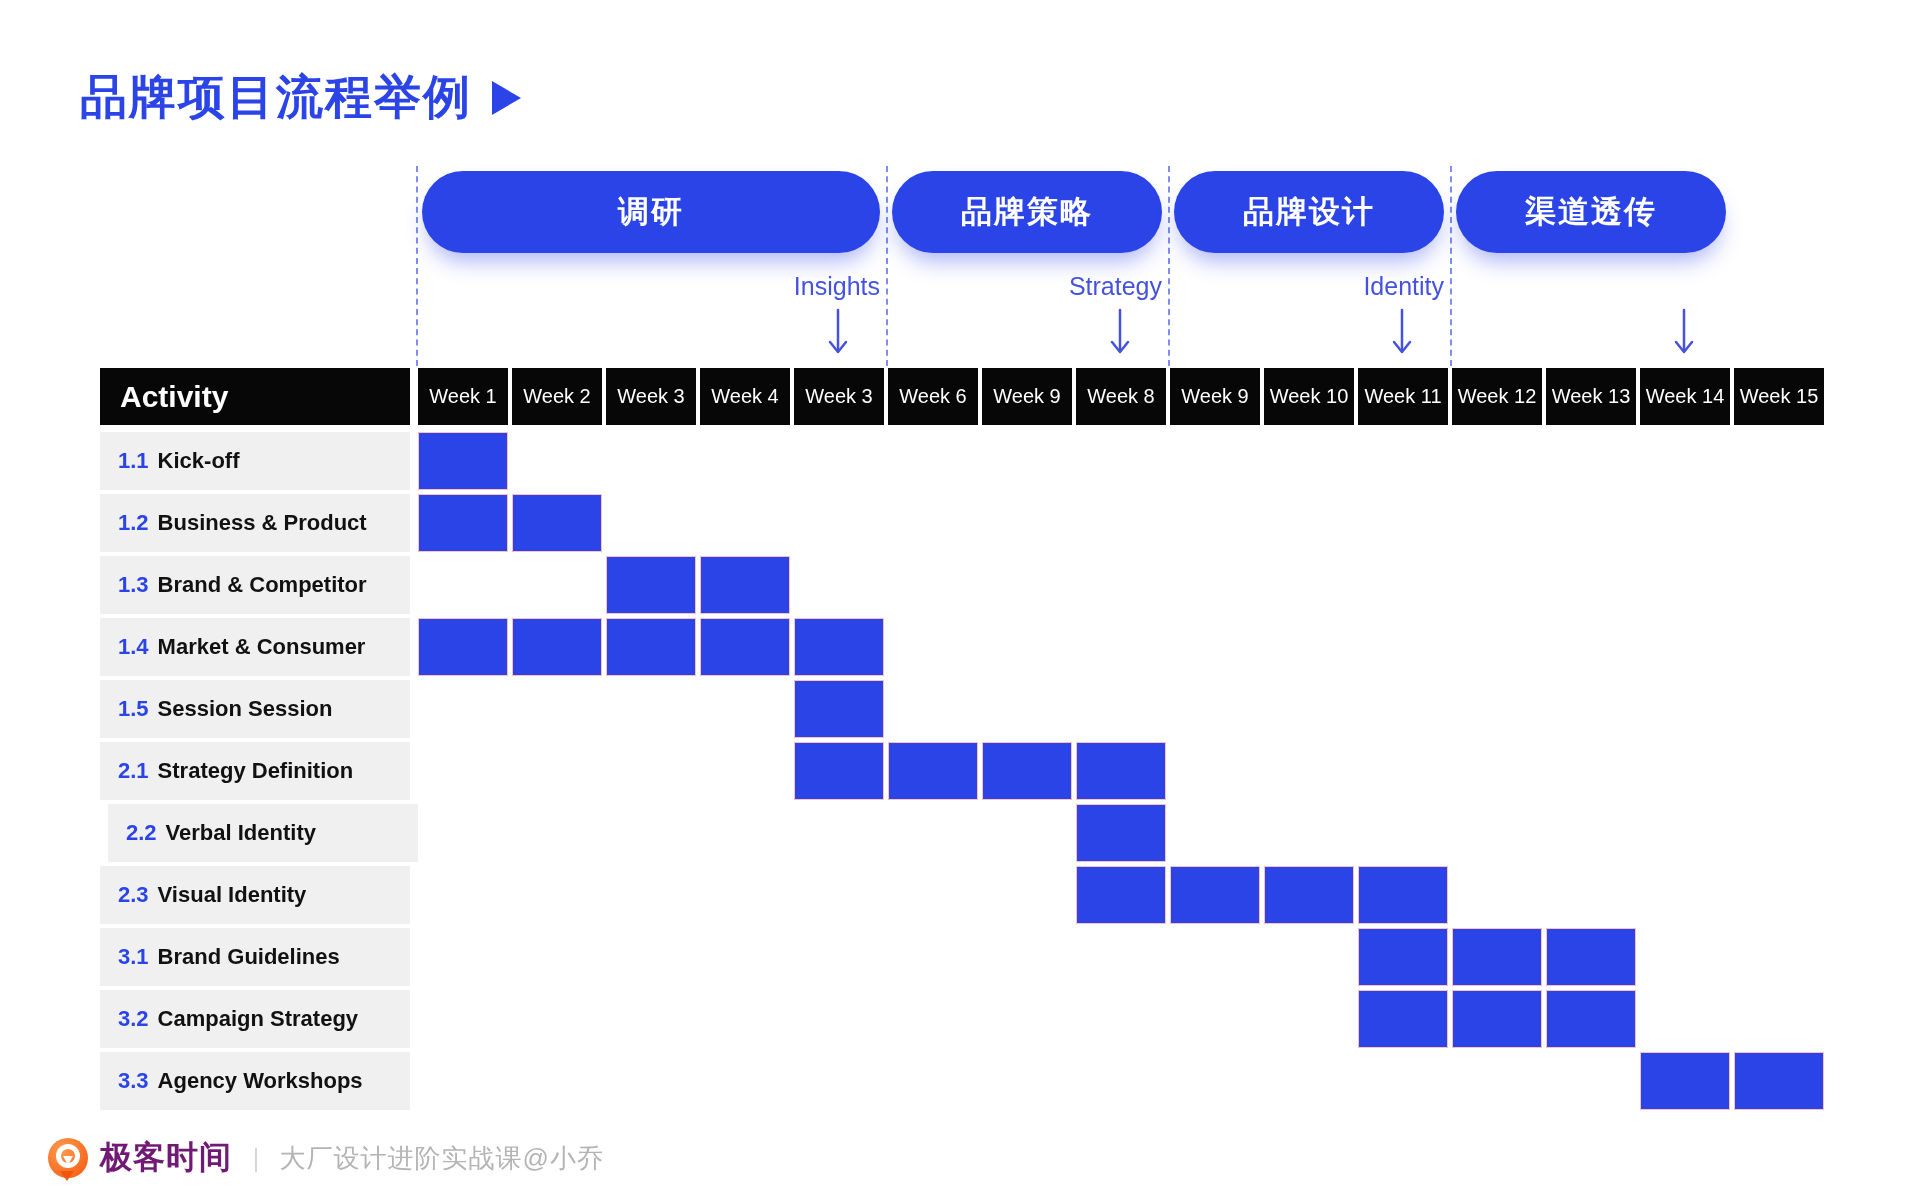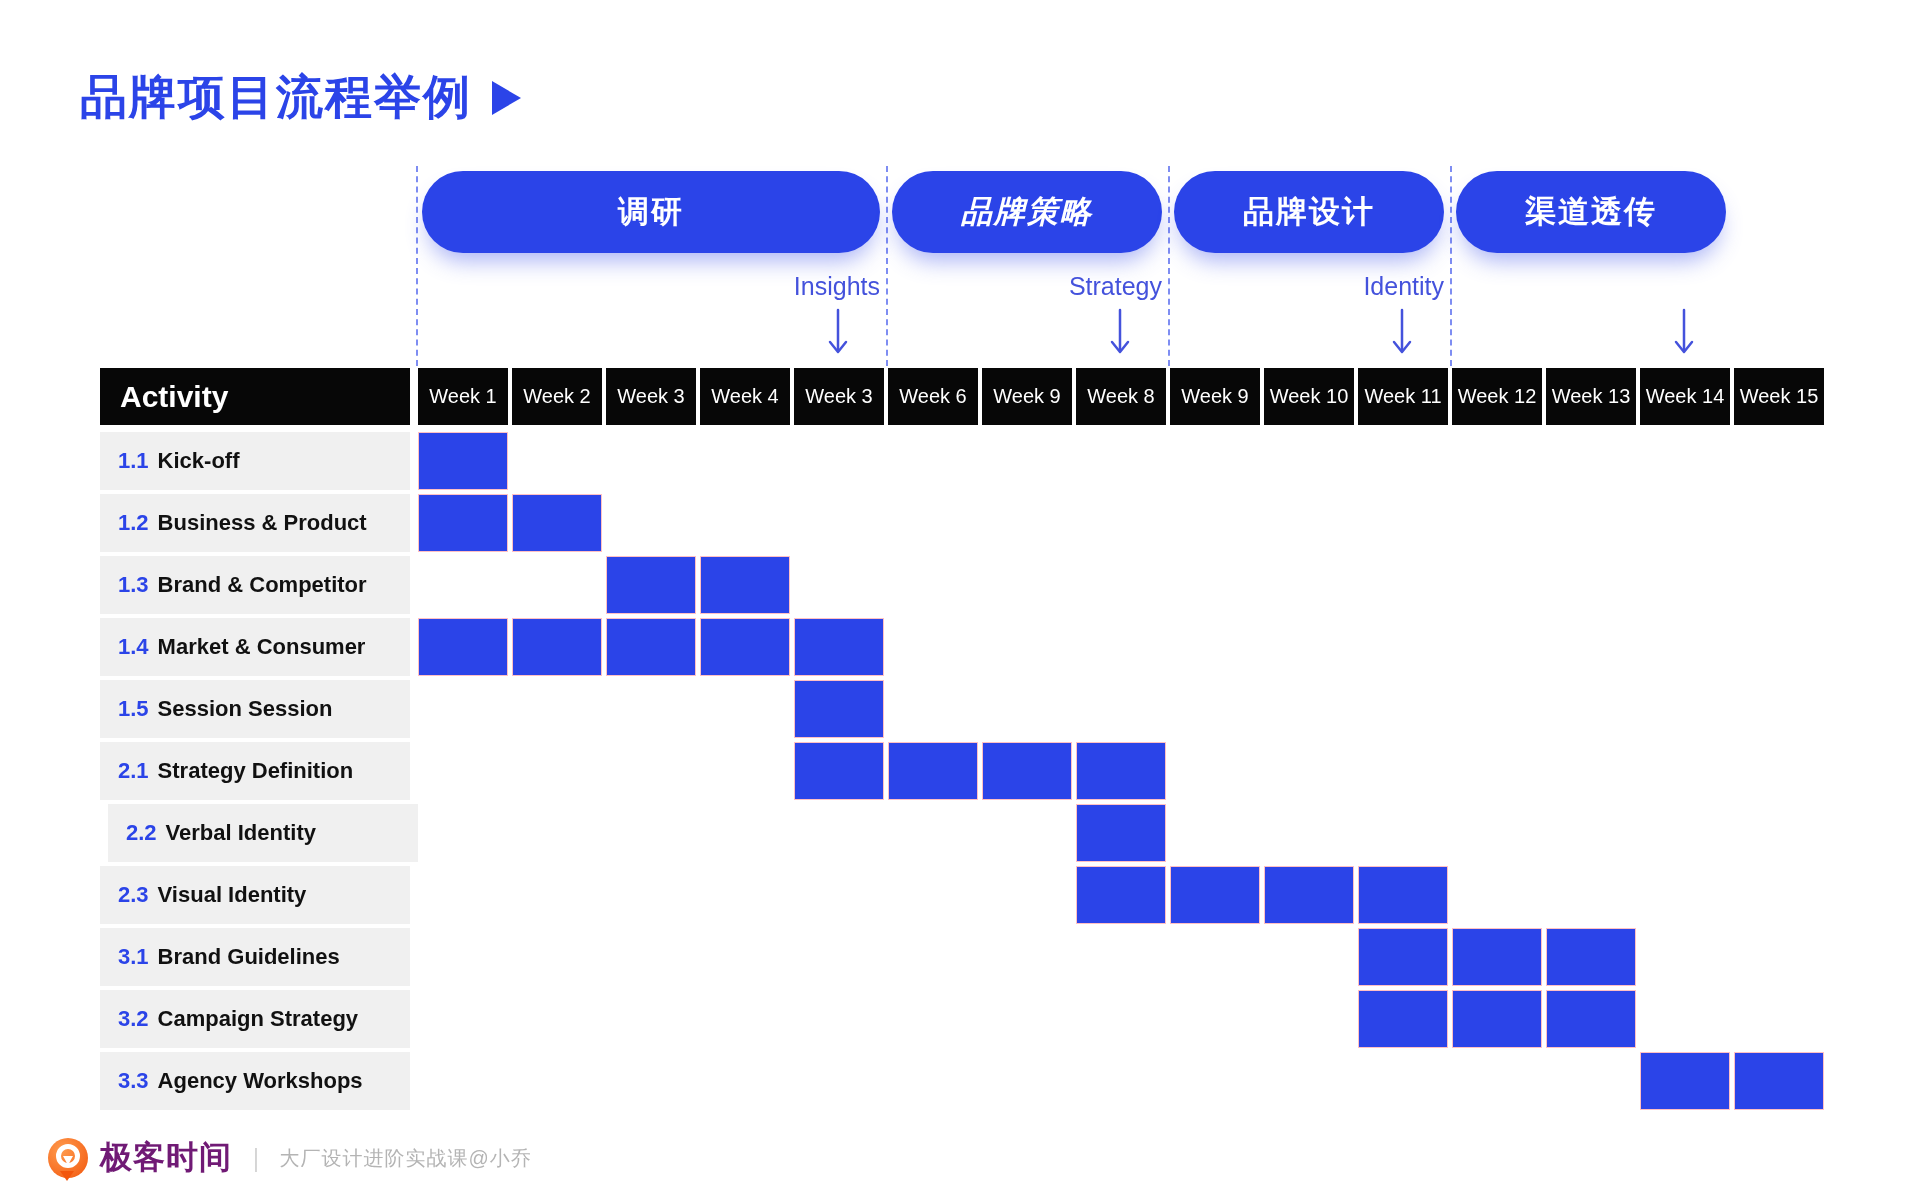--- a/index.html
+++ b/index.html
@@ -47,21 +47,21 @@
   .logo .ring{position:absolute;left:8px;top:6px;width:24px;height:24px;border-radius:50%;
               border:5px solid #fff;}
   .logo .tip{position:absolute;left:12px;bottom:-3px;width:0;height:0;
              border-left:7px solid transparent;border-right:7px solid transparent;
              border-top:10px solid #F2560C;}
   .logo .inner-arrow{position:absolute;left:15px;top:18px;width:0;height:0;
              border-left:5px solid transparent;border-right:5px solid transparent;
              border-top:9px solid #fff;}
   .brand{font-size:32px;font-weight:700;color:#701a75;letter-spacing:1px;}
   .divider{font-size:24px;color:#C9C9C9;}
-  .course{font-size:20px;color:#B4B4B4;letter-spacing:1px;text-align:center;}
+  .course{font-size:26px;color:#B4B4B4;letter-spacing:1px;text-align:center;}
 </style>
 </head>
 <body>
 
 <div class="canvas">
 
   <div class="title-row">
     <span class="title-text">品牌项目流程举例</span>
     <span class="tri"></span>
   </div>
@@ -72,21 +72,21 @@
       <div class="phase-line" style="left: 1168px; top: 166px; height: 200px;"></div>
       <div class="phase-line" style="left: 1450px; top: 166px; height: 200px;"></div>
       <div class="pill" style="left: 422px; top: 171px; width: 458px; height: 82px;">
         <div class="pill-label" style="position: static;">调研</div>
       </div>
       <div class="ms-label" style="left: 480px; top: 272px;">Insights</div>
       <div class="ms-arrow" style="left: 828px; top: 308px;"><svg width="20" height="52" viewBox="0 0 20 52">
           <line x1="10" y1="2" x2="10" y2="42" stroke="#4452DC" stroke-width="2.5" stroke-linecap="round"></line>
           <polyline points="2,34 10,44 18,34" fill="none" stroke="#4452DC" stroke-width="2.5" stroke-linecap="round" stroke-linejoin="round"></polyline>
         </svg></div>
-      <div class="pill" style="left: 892px; top: 171px; width: 270px; height: 82px; font-style: italic;">
+      <div class="pill" style="left: 892px; top: 171px; width: 270px; height: 82px;">
         <div class="pill-label" style="position: static;">品牌策略</div>
       </div>
       <div class="ms-label" style="left: 762px; top: 272px;">Strategy</div>
       <div class="ms-arrow" style="left: 1110px; top: 308px;"><svg width="20" height="52" viewBox="0 0 20 52">
           <line x1="10" y1="2" x2="10" y2="42" stroke="#4452DC" stroke-width="2.5" stroke-linecap="round"></line>
           <polyline points="2,34 10,44 18,34" fill="none" stroke="#4452DC" stroke-width="2.5" stroke-linecap="round" stroke-linejoin="round"></polyline>
         </svg></div>
       <div class="pill" style="left: 1174px; top: 171px; width: 270px; height: 82px;">
         <div class="pill-label" style="position: static;">品牌设计</div>
       </div>

